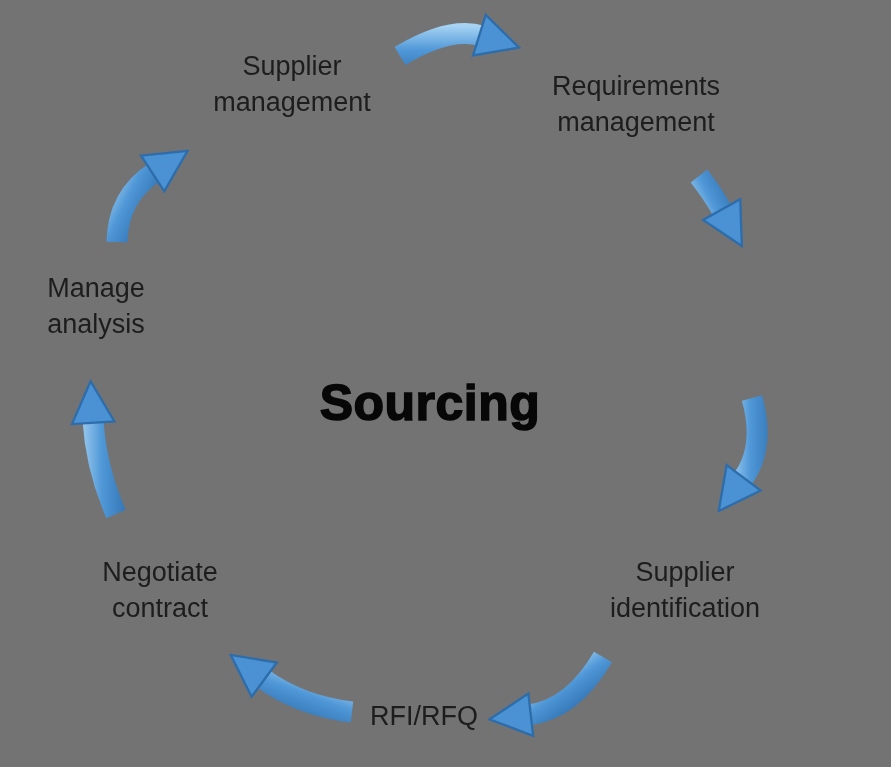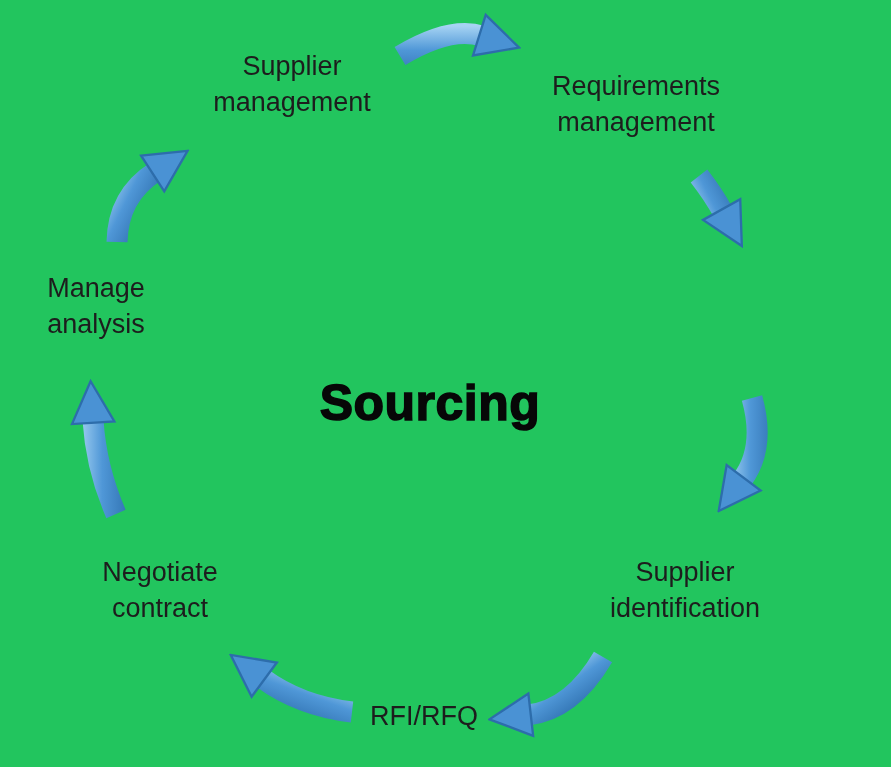--- a/index.html
+++ b/index.html
@@ -1,19 +1,19 @@
 <!DOCTYPE html>
 <html><head>
 <meta charset="utf-8">
 <style>
   html,body{margin:0;padding:0;background:#ffffff;}
   .canvas{
     position:relative;
     width:891px;height:767px;
-    background:#22c55e;
+    background:#737373;
     overflow:hidden;
     font-family:"Liberation Sans", sans-serif;
   }
   .arrows{position:absolute;left:0;top:0;}
   .node-label{
     position:absolute;
     transform:translate(-50%,-50%);
     white-space:pre-line;
     text-align:center;
     font-size:27px;

